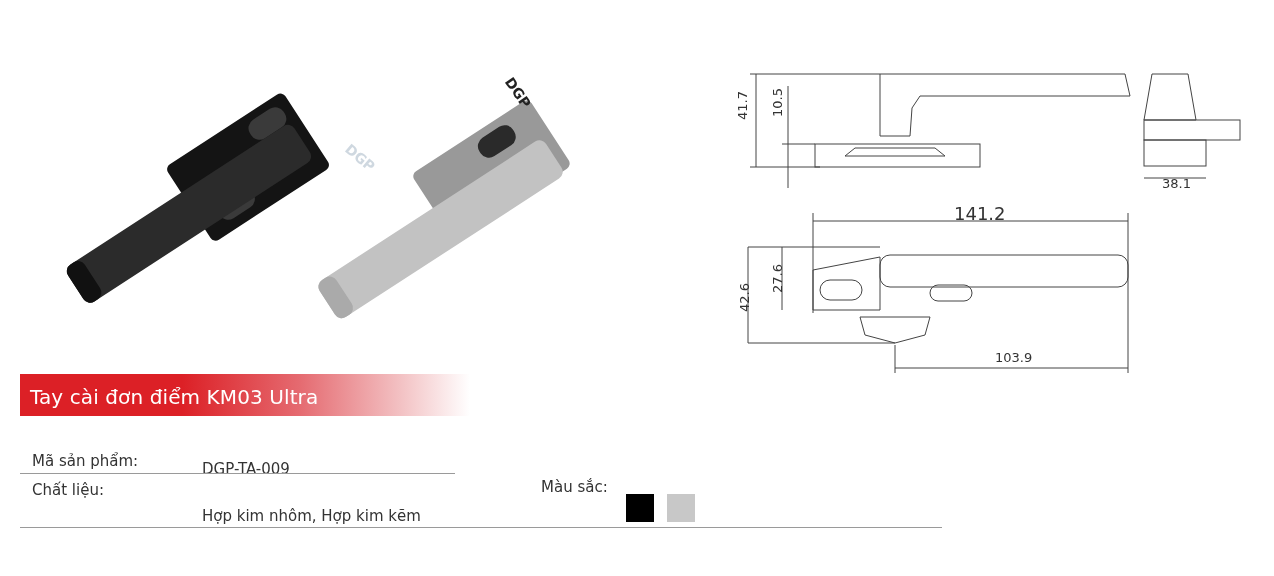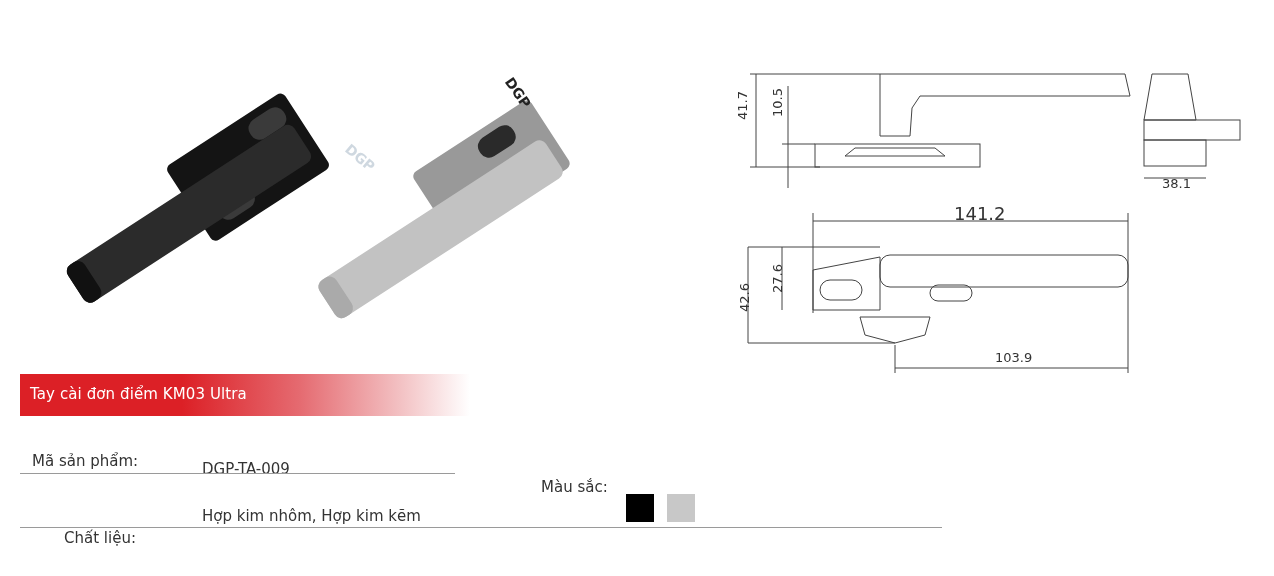--- a/index.html
+++ b/index.html
@@ -4,21 +4,21 @@
 <style>
   html, body { margin:0; padding:0; background:#ffffff; }
   body { width:1274px; height:576px; position:relative; overflow:hidden;
          font-family:"DejaVu Sans", sans-serif; color:#2a2a2a; }
   .abs { position:absolute; }
   .photo { left:60px; top:50px; width:560px; height:290px; }
   .draw-top { left:730px; top:60px; width:530px; height:140px; }
   .draw-bot { left:720px; top:195px; width:430px; height:185px; }
   .title-bar { left:20px; top:374px; width:450px; height:42px;
     background:linear-gradient(90deg,#dc2026 0%,#dc2026 36%,#e56a70 62%,#f3c3c5 85%,#ffffff 100%); }
-  .title-bar span { position:absolute; left:10px; top:11px; color:#fff; font-size:15px; letter-spacing:0.1px;text-align:right; }
+  .title-bar span { position:absolute; left:10px; top:11px; color:#fff; font-size:20px; letter-spacing:0.1px;text-align:right; }
   .lbl { font-size:15px; color:#333; }
   .rule { height:1px; background:#9a9a9a; }
   .swatch { width:28px; height:28px; }
 </style>
 </head>
 <body>
 
 <svg class="abs photo" viewBox="0 0 560 290">
   <g transform="rotate(-33 140 190)">
     <rect x="150" y="110" width="140" height="90" rx="6" fill="#141414"></rect>
@@ -77,18 +77,18 @@
 <span class="abs lbl" style="left:995px;top:350px;font-size:13px;text-align:right;">103.9</span>
 
 <div class="abs title-bar">
   <span>Tay cài đơn điểm KM03 Ultra</span>
 </div>
 
 <span class="abs lbl" style="left:32px;top:452px;">Mã sản phẩm:</span>
 <span class="abs lbl" style="left:202px;top:460px;">DGP-TA-009</span>
 <div class="abs rule" style="left:20px;top:473px;width:435px;"></div>
 
-<span class="abs lbl" style="left:32px;top:529px;margin-left:32px;">Chất liệu:</span>
+<span class="abs lbl" style="left:32px;top:481px;">Chất liệu:</span>
 <span class="abs lbl" style="left:202px;top:507px;">Hợp kim nhôm, Hợp kim kẽm</span>
 <span class="abs lbl" style="left:541px;top:478px;">Màu sắc:</span>
 <div class="abs swatch" style="left:626px;top:494px;background:#000;"></div>
 <div class="abs swatch" style="left:667px;top:494px;background:#c8c8c8;"></div>
 <div class="abs rule" style="left:20px;top:527px;width:922px;"></div>
 
 </body></html>

